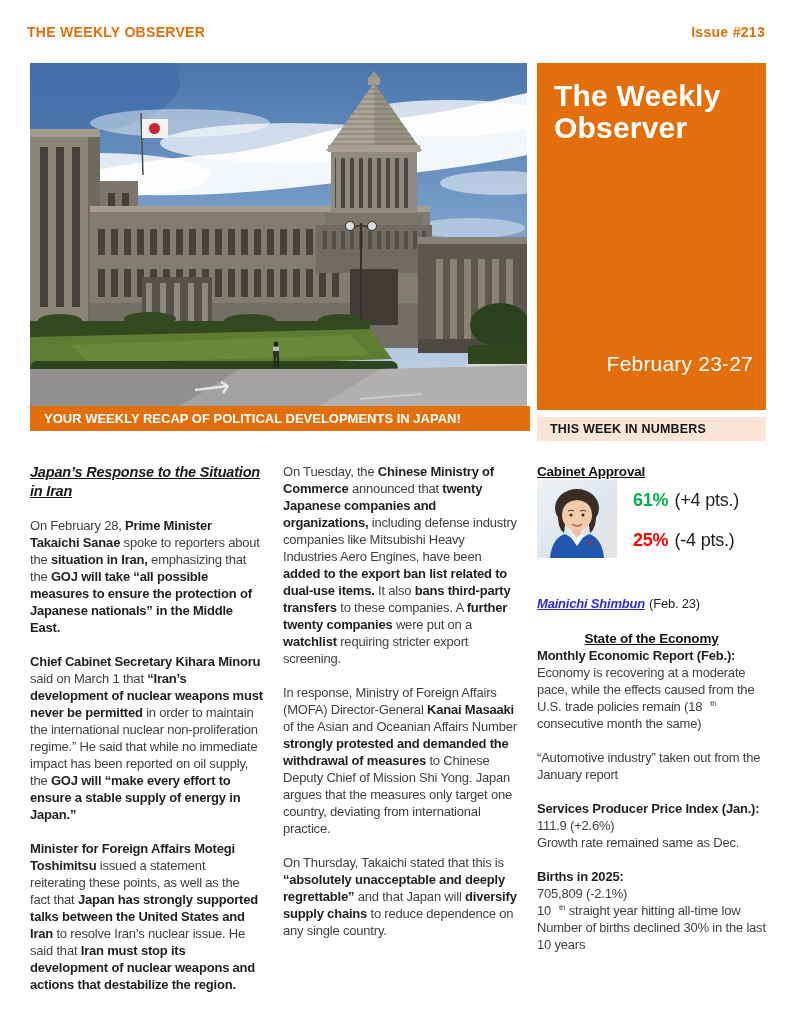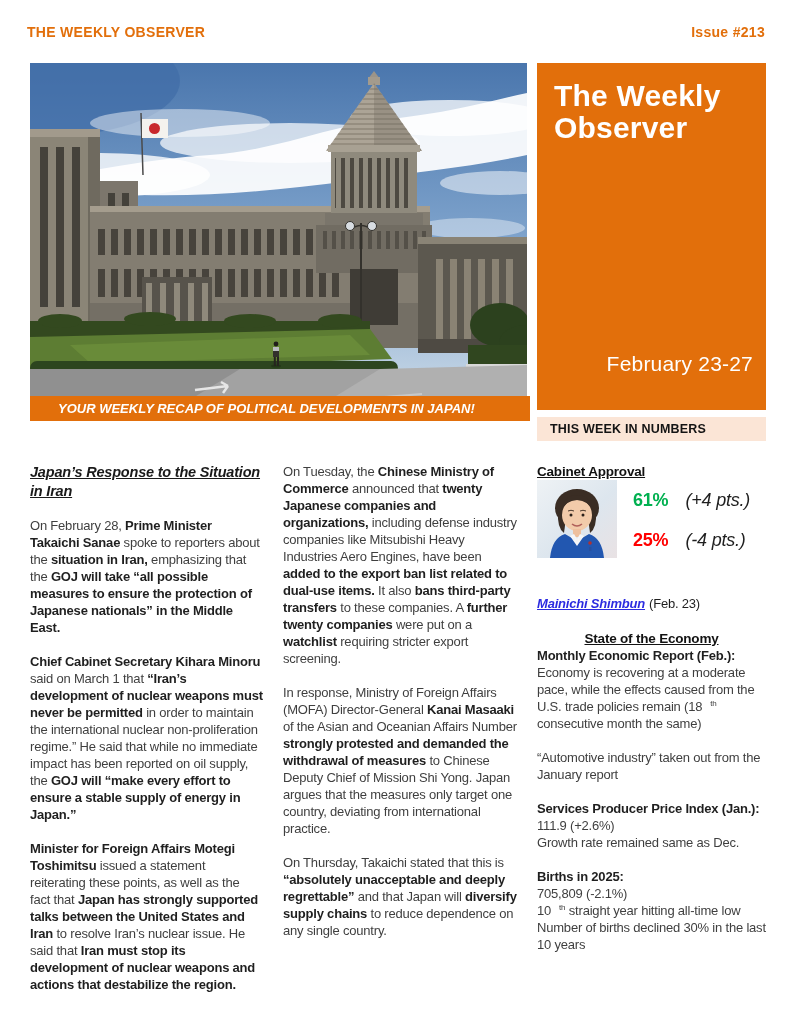--- a/index.html
+++ b/index.html
@@ -18,22 +18,22 @@
   }
   
   .photo{position:absolute;left:30px;top:63px;width:497px;height:349px;}
   .photo svg{display:block;width:100%;height:100%;}
   
   .titlebox{position:absolute;left:537px;top:63px;width:229px;height:347px;background:var(--accent);color:#fff;}
   .nl-title{padding:17px 14px 0 17px;font-size:30px;line-height:32px;font-weight:bold;letter-spacing:.2px;}
   .nl-date{position:absolute;right:13px;bottom:34px;font-size:21px;letter-spacing:.2px;}
   
   .banner{
-    position:absolute;left:30px;top:396px;width:500px;height:25px;background:var(--accent);
-    color:#fff;font-weight:bold;font-style:italic;font-size:13px;line-height:25px;padding-left:28px;
+    position:absolute;left:30px;top:406px;width:500px;height:25px;background:var(--accent);
+    color:#fff;font-weight:bold;font-size:13px;line-height:25px;padding-left:14px;
   }
   .numbers-strip{
     position:absolute;left:537px;top:417px;width:229px;height:24px;background:var(--cream);
     color:#141414;font-weight:bold;font-size:12.5px;line-height:24px;padding-left:13px;letter-spacing:.2px;
   }
   
   .col{position:absolute;top:463px;font-size:13px;line-height:17px;letter-spacing:-0.2px;color:#3f3f3f;}
   .col1{left:30px;width:233px;}
   .col2{left:283px;width:235px;}
   .col3{left:537px;width:229px;}
@@ -49,21 +49,21 @@
   .cab-heading{margin-bottom:28px;}
   .econ-heading{margin-bottom:18px;text-align:center;}
   .cab-row{display:flex;margin-bottom:24px;}
   .headshot{width:80px;height:78px;flex:none;}
   .headshot svg{display:block;width:100%;height:100%;}
   .ratings{padding-left:16px;padding-top:11px;}
   .rating{font-size:18px;line-height:18px;margin-bottom:22px;color:#1f1f1f;white-space:nowrap;}
   .pct{font-weight:bold;}
   .pct.green{color:var(--green);}
   .pct.red{color:var(--red);}
-  .delta{margin-left:17px;font-style:italic;}
+  .delta{margin-left:6px;}
   .source{margin-bottom:18px;font-size:13px;color:#1f1f1f;}
   .source a{color:var(--link);font-weight:bold;font-style:italic;text-decoration:underline;cursor:pointer;}
   .source .src-date{margin-left:4px;}
   .blk{margin-bottom:17px;}
 </style>
 </head>
 <body>
 
 <div class="page">
 

